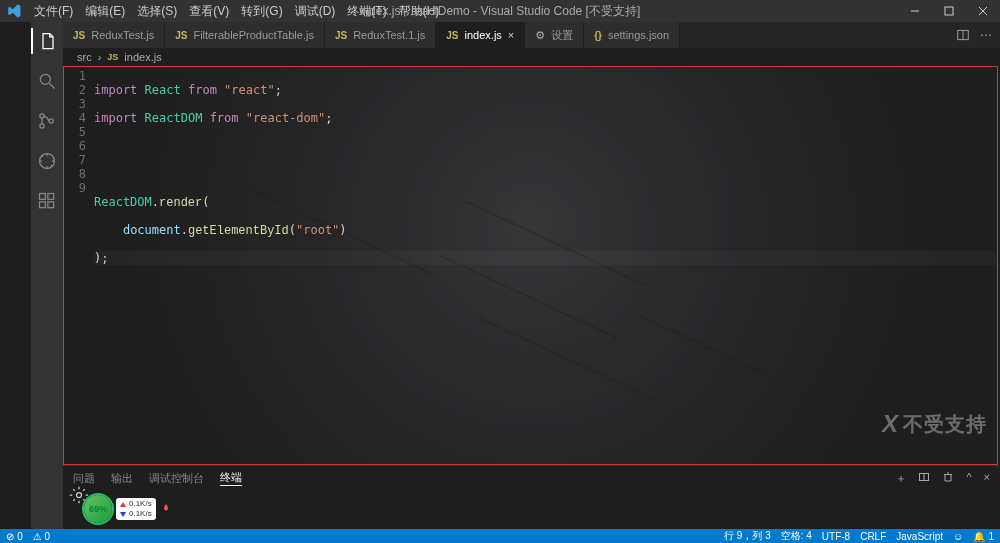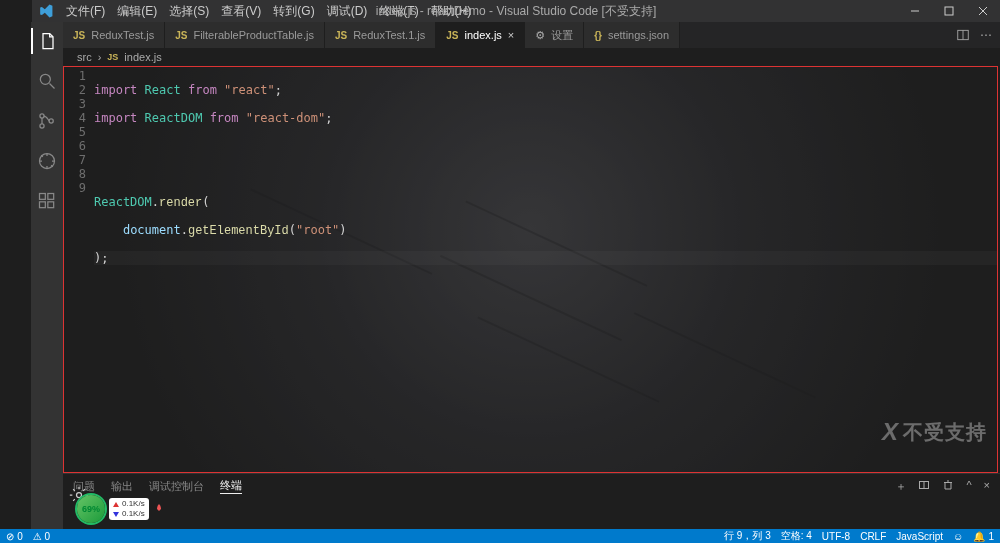--- a/index.html
+++ b/index.html
@@ -1,17 +1,17 @@
 <!DOCTYPE html>
 <html><head>
 <meta charset="utf-8">
 <style>
 * { margin:0; padding:0; box-sizing:border-box; }
 html,body { width:1000px; height:543px; overflow:hidden; font-family:"Segoe UI","Microsoft YaHei",sans-serif; background:#1e1e1e; color:#ccc; font-size:12px; }
-.title-bar { height:22px; background:#323233; display:flex; align-items:center; position:relative;margin-left:32px; }
+.title-bar { height:22px; background:#323233; display:flex; align-items:center; position:relative; }
 .title-bar .logo { width:28px; height:22px; display:flex; align-items:center; justify-content:center; color:#007acc; }
 .menus { display:flex; }
 .menus span { padding:0 6px; line-height:22px; cursor:default; color:#ccc; }
 .title-center { position:absolute; left:0; right:0; text-align:center; line-height:22px; color:#aaa; pointer-events:none; }
 .win-ctrl { margin-left:auto; display:flex; }
 .win-ctrl div { width:34px; height:22px; display:flex; align-items:center; justify-content:center; color:#ccc; }
 .body { display:flex; height:507px;padding-left:31px; }
 .actbar { width:32px; background:#333; display:flex; flex-direction:column; align-items:center; padding-top:6px; gap:14px; }
 .actbar .ic { width:32px; height:26px; display:flex; align-items:center; justify-content:center; color:#888; }
 .actbar .ic.active { color:#fff; border-left:2px solid #fff; }
@@ -30,26 +30,26 @@
 .editor-bg { position:absolute; inset:0; background:radial-gradient(circle at 50% 40%, #4a4a4e 0%, #2e2e31 40%, #1e1e1e 80%); opacity:0.55; }
 .editor-bg::before, .editor-bg::after { content:""; position:absolute; background:#1a1a1c; opacity:0.3; }
 .editor-bg::before { width:200px; height:2px; top:230px; left:50%; transform:translateX(-50%) rotate(25deg); box-shadow:0 -60px 0 #1a1a1c, 60px 40px 0 #1a1a1c, -200px 20px 0 #1a1a1c, 200px -30px 0 #1a1a1c; }
 .code { position:relative; display:flex; font-family:Consolas,monospace; font-size:12px; line-height:14px; padding-top:2px; }
 .gutter { width:30px; text-align:right; color:#6e6e6e; padding-right:8px; }
 .gutter div { height:14px; }
 .lines { flex:1; white-space:pre; }
 .lines .ln { height:14px; }
 .kw { color:#c586c0; } .id1 { color:#9cdcfe; } .id2 { color:#4ec9b0; } .str { color:#ce9178; } .fn { color:#dcdcaa;font-family:Liberation Mono, monospace; } .tag { color:#4ec9b0; } .pn { color:#d4d4d4; }
 .cursor-line { background:rgba(255,255,255,0.03); }
-.panel { height:56px; background:#1e1e1e; border-top:1px solid #333; display:flex; flex-direction:column; }
+.panel { height:64px; background:#1e1e1e; border-top:1px solid #333; display:flex; flex-direction:column; }
 .panel-tabs { display:flex; align-items:center; height:24px; padding:0 10px; gap:16px; font-size:11px; color:#888; }
 .panel-tabs span.active { color:#eee; border-bottom:1px solid #eee; }
 .panel-tabs .pactions { margin-left:auto; display:flex; gap:12px; color:#aaa; }
 .panel-body { flex:1; position:relative; }
-.floater { position:absolute; left:14px; bottom:6px; display:flex; align-items:center; gap:4px; }
+.floater { position:absolute; left:21px; bottom:6px; display:flex; align-items:center; gap:4px; }
 .fl-circ { width:28px; height:28px; border-radius:50%; background:linear-gradient(135deg,#65c466,#1b9b3a); display:flex; align-items:center; justify-content:center; color:#083; font-size:9px; font-weight:bold; box-shadow:0 0 0 2px #2b6; }
 .fl-box { background:#fff; color:#333; font-size:8px; border-radius:3px; padding:1px 4px; line-height:10px; }
 .fl-box .row { display:flex; align-items:center; gap:3px;justify-content:space-between; }
 .arrow-up { width:0; height:0; border-left:3px solid transparent; border-right:3px solid transparent; border-bottom:5px solid #d33; }
 .arrow-dn { width:0; height:0; border-left:3px solid transparent; border-right:3px solid transparent; border-top:5px solid #33d; }
 .gear-float { position:absolute; left:6px; bottom:24px; color:#bbb; }
 .watermark { position:absolute; right:10px; bottom:26px; display:flex; align-items:center; gap:4px; color:rgba(255,255,255,0.35); font-size:20px; font-weight:bold; letter-spacing:1px; }
 .watermark .xmark { font-size:24px; font-style:italic; }
 .status { height:14px; background:#007acc; display:flex; align-items:center; font-size:10px; color:#fff; padding:0 6px; gap:10px; }
 .status .right { margin-left:auto; display:flex; gap:10px; align-items:center; }

